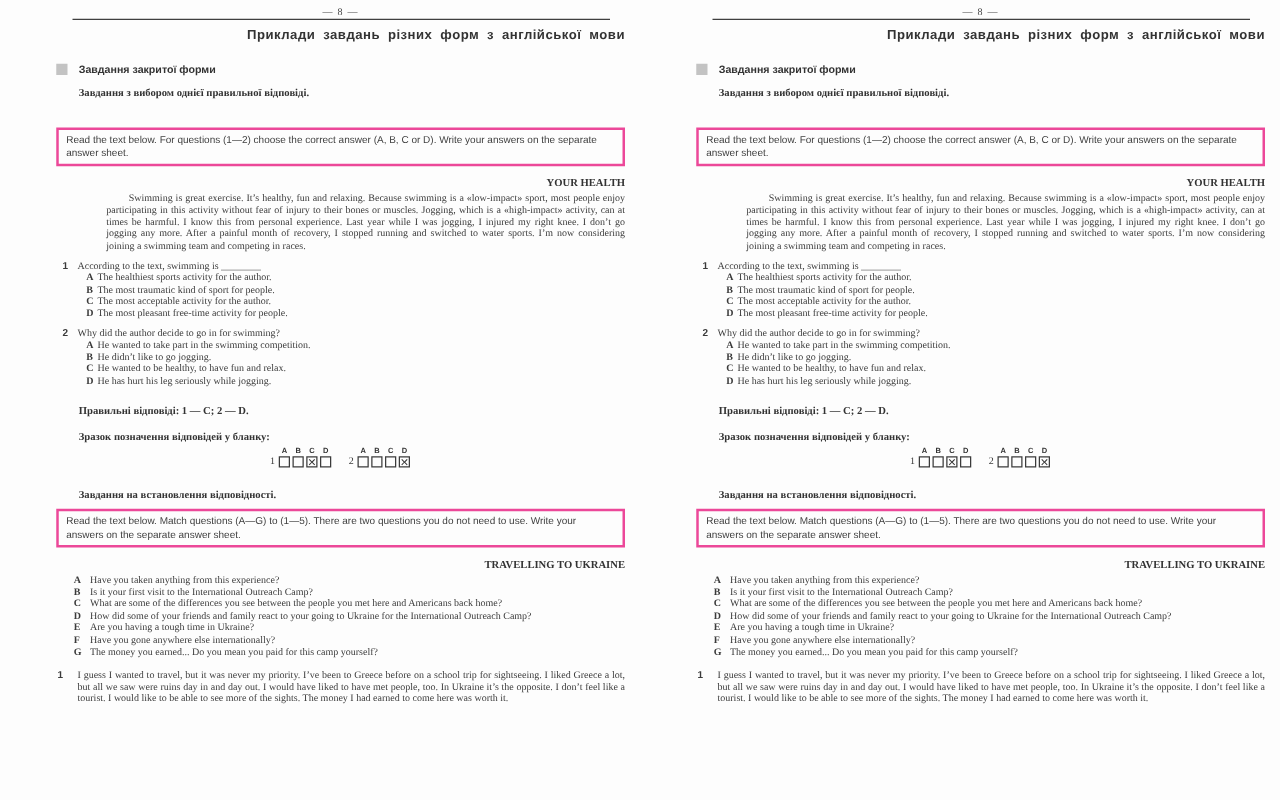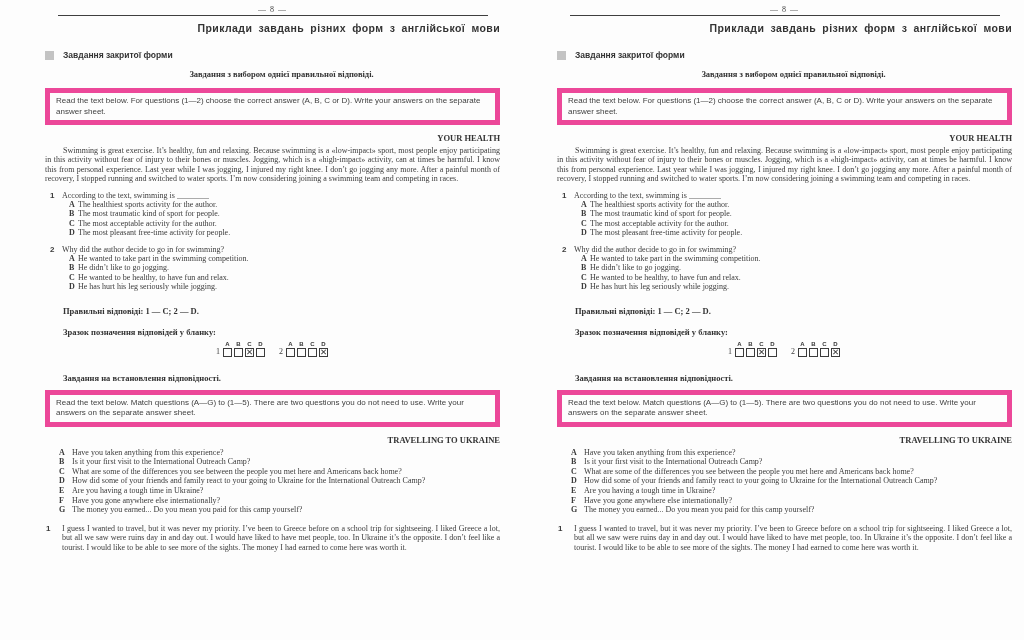--- a/index.html
+++ b/index.html
@@ -13,27 +13,27 @@
 
   .pageno{text-align:center;font-size:8px;letter-spacing:1px;color:#454545;}
   .headrule{width:430px;margin:1px auto 6px;border-bottom:1.2px solid #3f3f3f;}
   .title{
     font-family:"Liberation Sans",sans-serif;font-weight:bold;font-size:10.5px;
     text-align:right;letter-spacing:.4px;word-spacing:3px;color:#333;margin-bottom:16px;
   }
   .sechead{display:flex;align-items:flex-end;margin:0 0 9px 0;}
   .bullet{width:9px;height:9px;background:#c3c3c3;margin-right:9px;flex:0 0 9px;}
   .sechead-label{font-family:"Liberation Sans",sans-serif;font-weight:bold;font-size:8.5px;color:#333;}
-  .subhead{font-weight:bold;font-size:8.5px;margin:0 0 9px 18px;color:#333;text-align:center;}
+  .subhead{font-weight:bold;font-size:8.5px;margin:0 0 23px 18px;color:#333;}
   .instr{
-    border:5px solid #ec4899;font-family:"Liberation Sans",sans-serif;
+    border:2px solid #ec4899;font-family:"Liberation Sans",sans-serif;
     font-size:8px;line-height:10.5px;padding:3px 6px;margin-bottom:8px;color:#3f3f3f;
   }
   .rtitle{text-align:right;font-weight:bold;font-size:8.5px;margin:8px 0 3px;color:#333;}
-  .rtext{font-size:8px;line-height:9.4px;text-align:justify;text-indent:18px;}
+  .rtext{font-size:8px;line-height:9.4px;text-align:justify;text-indent:18px;margin-left:40px;}
   .qblock{margin-top:7px;}
   .qrow{display:flex;}
   .qnum{font-family:"Liberation Sans",sans-serif;font-weight:bold;font-size:8px;line-height:9.4px;margin-left:5px;width:12px;flex:0 0 12px;}
   .qstem{font-size:8px;line-height:9.4px;}
   .opt{display:flex;margin-left:24px;}
   .optl{font-weight:bold;font-size:8px;line-height:9.4px;width:9px;flex:0 0 9px;}
   .optt{font-size:8px;line-height:9.4px;flex:1;}
   .answers-line{font-weight:bold;font-size:8.5px;margin:14px 0 0 18px;color:#333;}
   .sample-label{font-weight:bold;font-size:8.5px;margin:11px 0 0 18px;color:#333;}
   .grids{display:flex;justify-content:center;gap:13px;margin-top:4px;}

